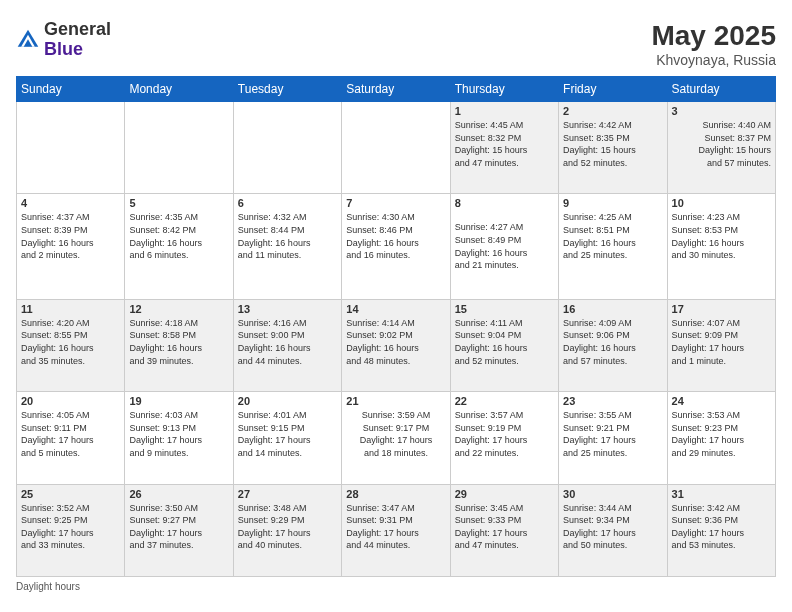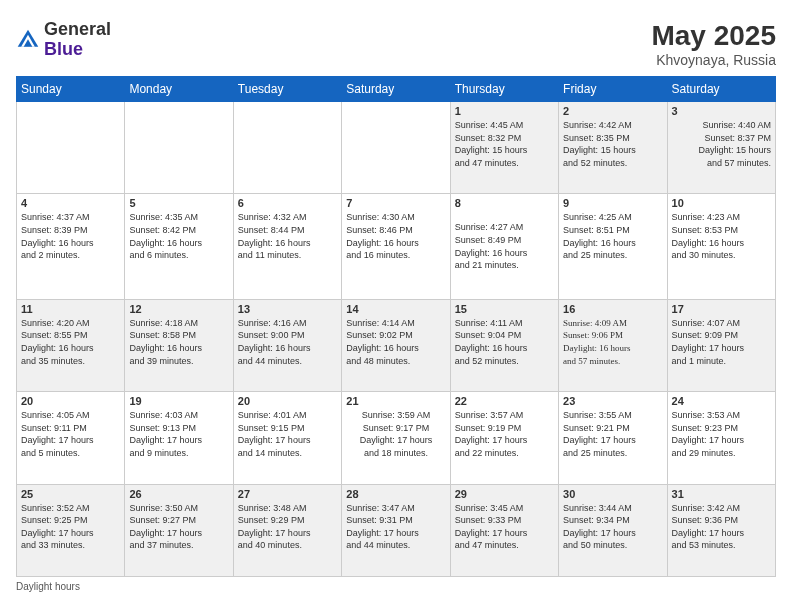--- a/index.html
+++ b/index.html
@@ -250,21 +250,21 @@
           </td>
           <td style="background: rgb(240, 240, 240);">
             <span class="day-number">15</span>
             <div class="day-info" style="white-space: pre-line;">Sunrise: 4:11 AM
 Sunset: 9:04 PM
 Daylight: 16 hours
 and 52 minutes.</div>
           </td>
           <td style="background: rgb(240, 240, 240);">
             <span class="day-number">16</span>
-            <div class="day-info" style="white-space: pre-line; font-family: Liberation Serif, serif;">Sunrise: 4:09 AM
+            <div class="day-info" style="white-space: pre-line;">Sunrise: 4:09 AM
 Sunset: 9:06 PM
 Daylight: 16 hours
 and 57 minutes.</div>
           </td>
           <td style="background: rgb(240, 240, 240);">
             <span class="day-number">17</span>
             <div class="day-info" style="white-space: pre-line;">Sunrise: 4:07 AM
 Sunset: 9:09 PM
 Daylight: 17 hours
 and 1 minute.</div>

